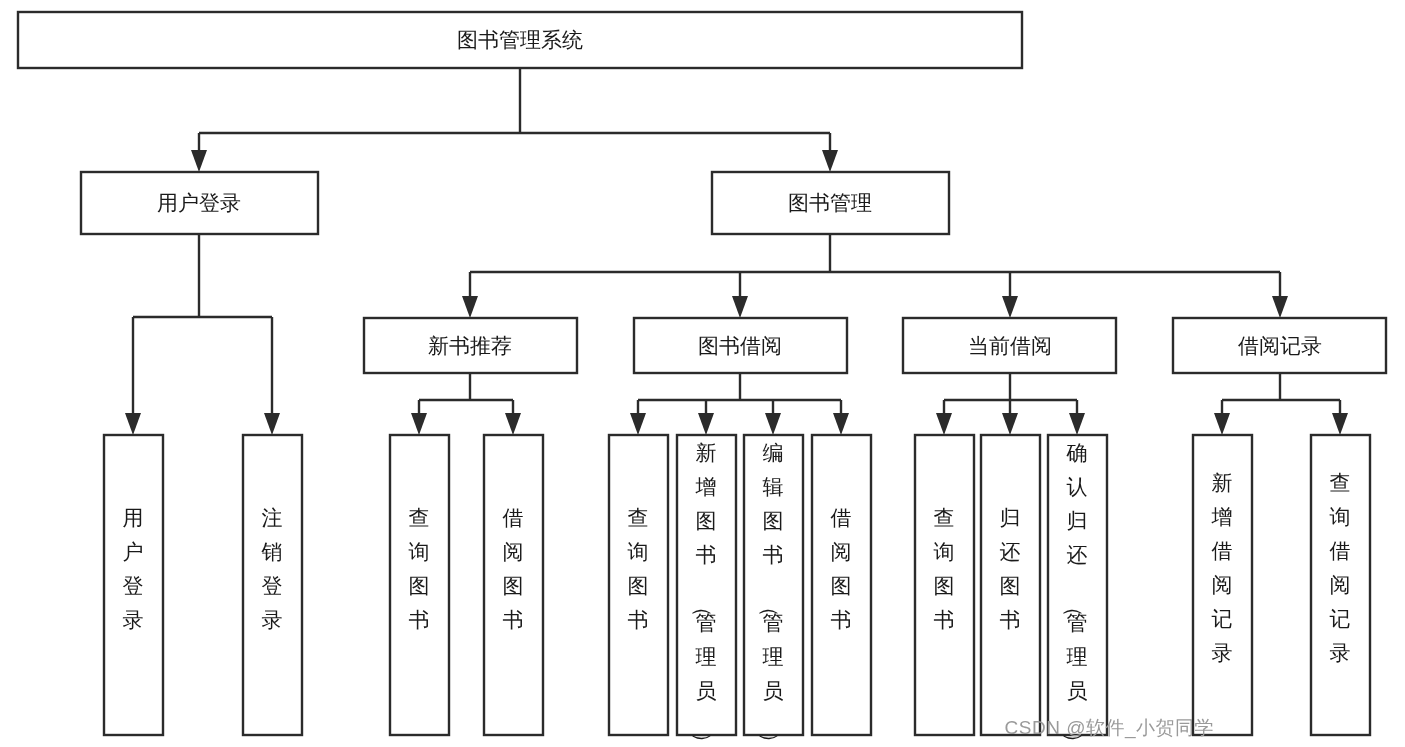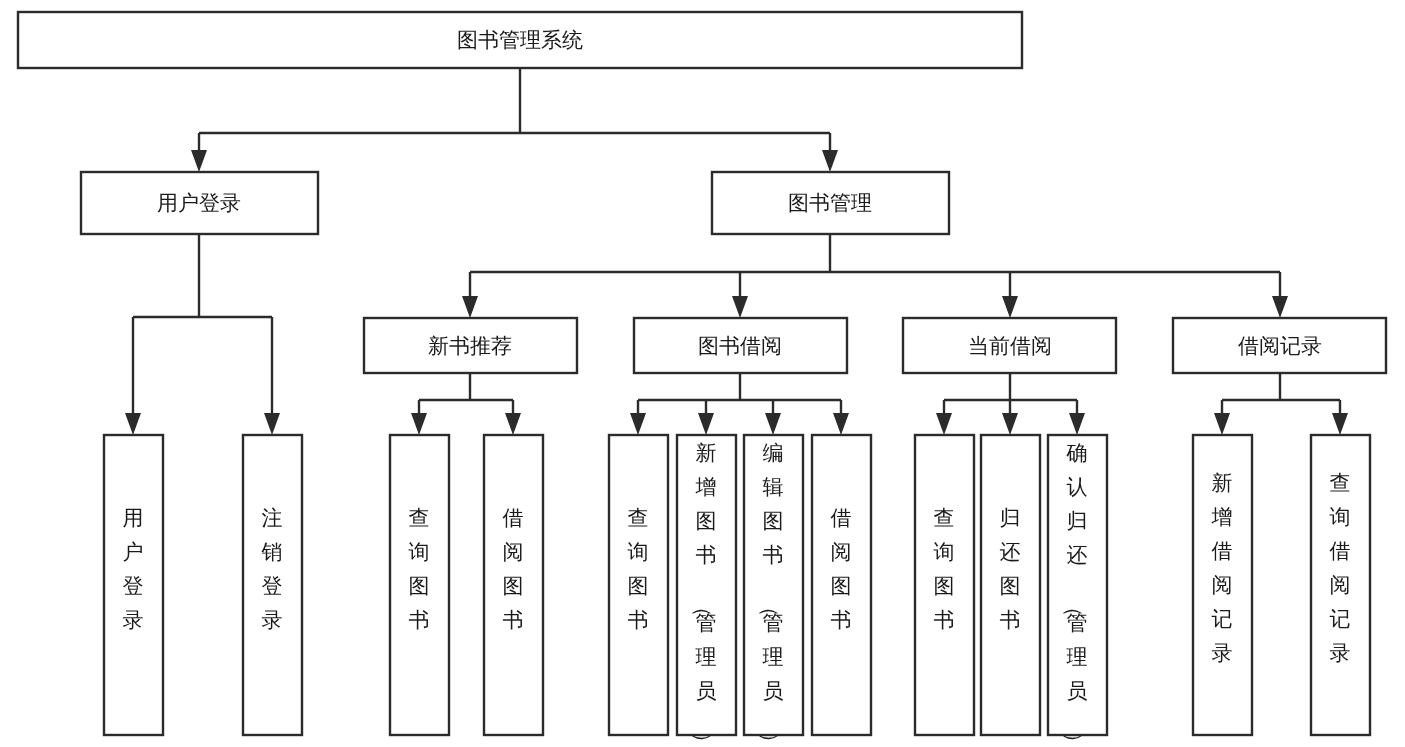--- a/index.html
+++ b/index.html
@@ -230,13 +230,14 @@
       <text class="node-label-v" x="1222" y="490"><tspan x="1222" y="490">新</tspan><tspan x="1222" y="524">增</tspan><tspan x="1222" y="558">借</tspan><tspan x="1222" y="592">阅</tspan><tspan x="1222" y="626">记</tspan><tspan x="1222" y="660">录</tspan></text>
     </g>
 
     <g>
       <rect class="node-box" x="1311" y="435" width="59" height="300"></rect>
       <text class="node-label-v" x="1340" y="490"><tspan x="1340" y="490">查</tspan><tspan x="1340" y="524">询</tspan><tspan x="1340" y="558">借</tspan><tspan x="1340" y="592">阅</tspan><tspan x="1340" y="626">记</tspan><tspan x="1340" y="660">录</tspan></text>
     </g>
 
   </svg>
 
+  <div class="watermark">CSDN @软件_小贺同学</div>
 </div>
 
 </body></html>

